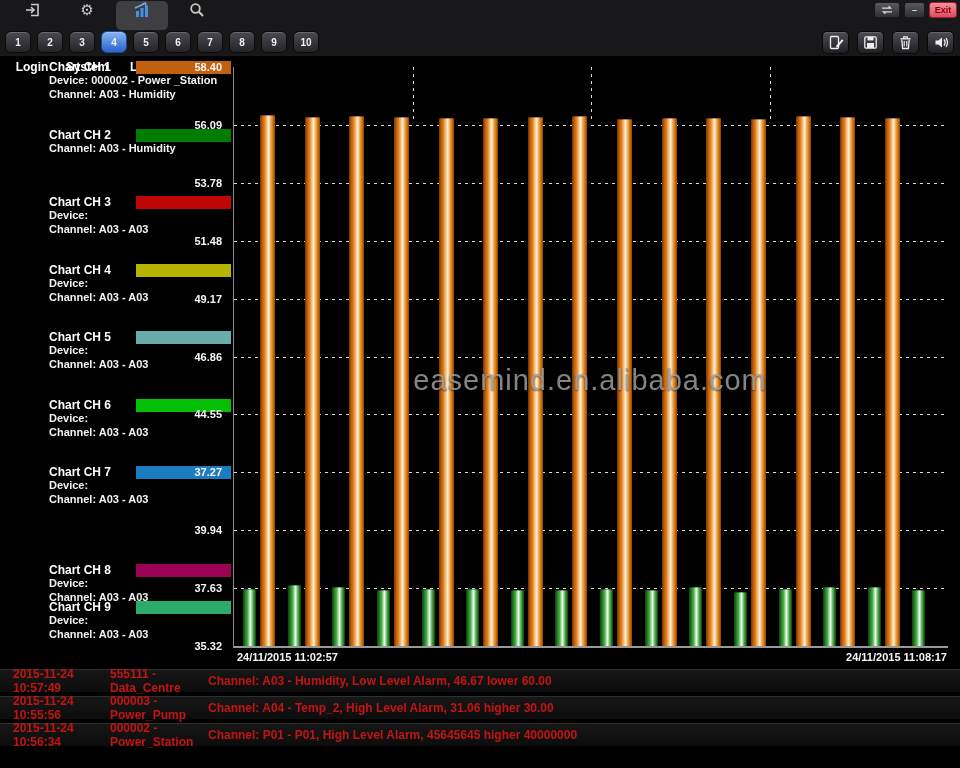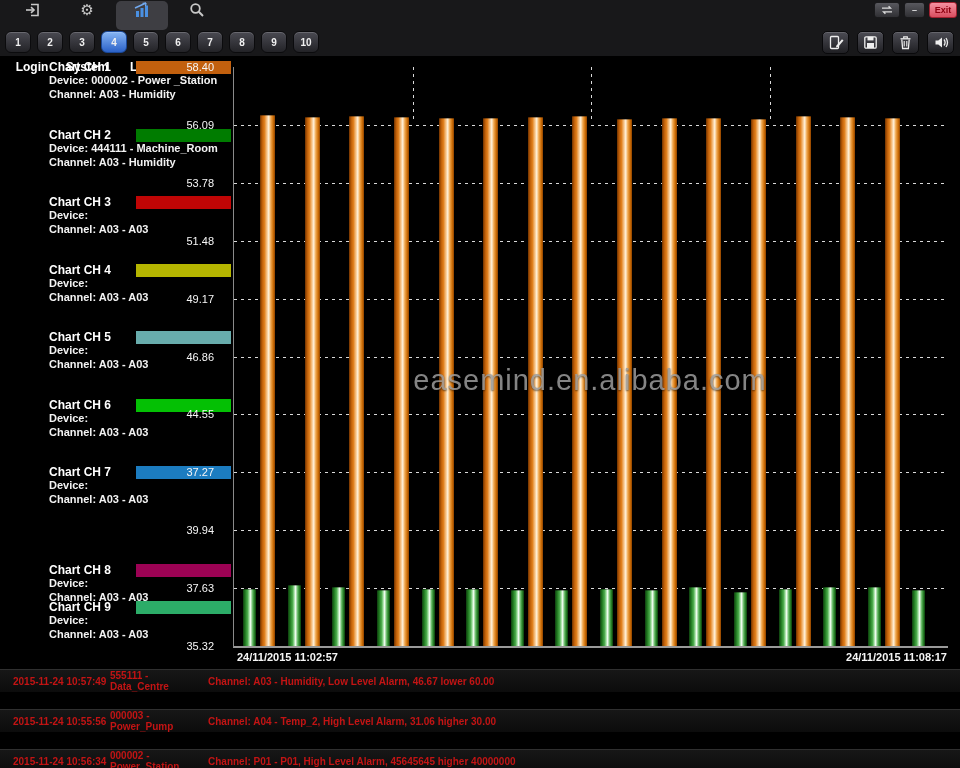--- a/index.html
+++ b/index.html
@@ -34,44 +34,44 @@
            display:flex;align-items:center;justify-content:center;}
 
   
   .ch{position:absolute;left:8px;width:224px;margin-left:41px;}
   .ch-title{font-size:12px;font-weight:bold;line-height:14px;color:#FFF;}
   .ch-line{font-size:11px;font-weight:bold;line-height:13.5px;color:#F3F3F3;}
   .swatch{position:absolute;left:87px;top:1px;width:95px;height:13px;}
 
   
   #ylabels{position:absolute;left:176px;top:67px;width:52px;height:579px;}
-  .ylabel{position:absolute;right:14px;transform:translateY(-50%);font-size:11px;font-weight:normal;color:#F6F6F6;}
+  .ylabel{position:absolute;right:6px;transform:translateY(-50%);font-size:11px;font-weight:bold;color:#F6F6F6;}
   #plot{position:absolute;left:233px;top:67px;width:714px;height:579px;
         border-left:1px solid #8A8A8A;border-bottom:2px solid #9A9A9A;}
   .hgrid{position:absolute;left:0;width:100%;height:1px;
          background:repeating-linear-gradient(90deg,#D9D9D9 0 3px,transparent 3px 7px);}
   .vgrid{position:absolute;top:0;width:1px;height:52px;
          background:repeating-linear-gradient(180deg,#D9D9D9 0 3px,transparent 3px 7px);}
   .bar{position:absolute;bottom:0;border-top:1px solid rgba(0,0,0,.35);}
   .bar.orange{width:15px;background:linear-gradient(90deg,#6E3200 0%,#BC5C06 14%,#E0801E 30%,
               #F6C388 46%,#FFF1DA 58%,#F0A850 72%,#CE6E06 88%,#8C4200 100%);}
   .bar.green{width:13px;background:linear-gradient(90deg,#0F3D0F 0%,#1E781E 16%,#4FAE4F 36%,
              #C2EFC2 52%,#EFFBEF 58%,#55B055 76%,#1A6C1A 92%,#0C380C 100%);}
   .xlabel{position:absolute;top:651px;font-size:11px;font-weight:bold;color:#F6F6F6;}
   .xlabel.left{left:237px;}
   .xlabel.right{right:13px;}
   .watermark{position:absolute;left:233px;top:364px;width:714px;text-align:center;z-index:6;
              font-size:29px;color:#9C9C9C;opacity:.85;letter-spacing:1px;
              text-shadow:0 1px 2px rgba(0,0,0,.65);}
 
   
   .alarms{position:absolute;left:0;top:669px;width:960px;}
-  .alarm-row{height:22px;margin-bottom:17px;background:linear-gradient(#171717,#0C0C0C);
+  .alarm-row{height:22px;margin-bottom:4px;background:linear-gradient(#171717,#0C0C0C);
              border-top:1px solid #2F2F2F;display:flex;align-items:center;
-             color:#C31414;font-size:10px;font-weight:bold;}
+             color:#C31414;font-size:12px;font-weight:bold;}
   .alarm-time{margin-left:13px;width:97px;}
   .alarm-device{width:98px;}
   .alarm-msg{flex:1;}
 
   
   .statusbar{position:absolute;left:0;top:740px;width:960px;height:28px;
              background:linear-gradient(#353535,#222);border-top:1px solid #474747;}
   .sb-clock{position:absolute;left:36px;top:5px;}
   .sb-datetime{position:absolute;left:66px;top:8px;font-size:11px;font-weight:bold;}
   .sb-sphere{position:absolute;left:213px;top:5px;width:17px;height:17px;border-radius:50%;
@@ -184,21 +184,20 @@
 
   <div class="ch" style="top:60px">
     <div class="ch-title">Chart CH 1</div>
     <div class="swatch" style="background-color: rgb(194, 96, 14);"></div>
     <div class="ch-line">Device: 000002 - Power _Station</div>
     <div class="ch-line">Channel: A03 - Humidity</div>
   </div>
   <div class="ch" style="top:128px">
     <div class="ch-title">Chart CH 2</div>
     <div class="swatch" style="background-color: rgb(0, 124, 0);"></div>
-    <div class="ch-line">Device: 444111 - Machine_Room</div>
     <div class="ch-line">Channel: A03 - Humidity</div>
   </div>
   <div class="ch" style="top:195px">
     <div class="ch-title">Chart CH 3</div>
     <div class="swatch" style="background-color: rgb(192, 5, 5);"></div>
     <div class="ch-line">Device:</div>
     <div class="ch-line">Channel: A03 - A03</div>
   </div>
   <div class="ch" style="top:263px">
     <div class="ch-title">Chart CH 4</div>

